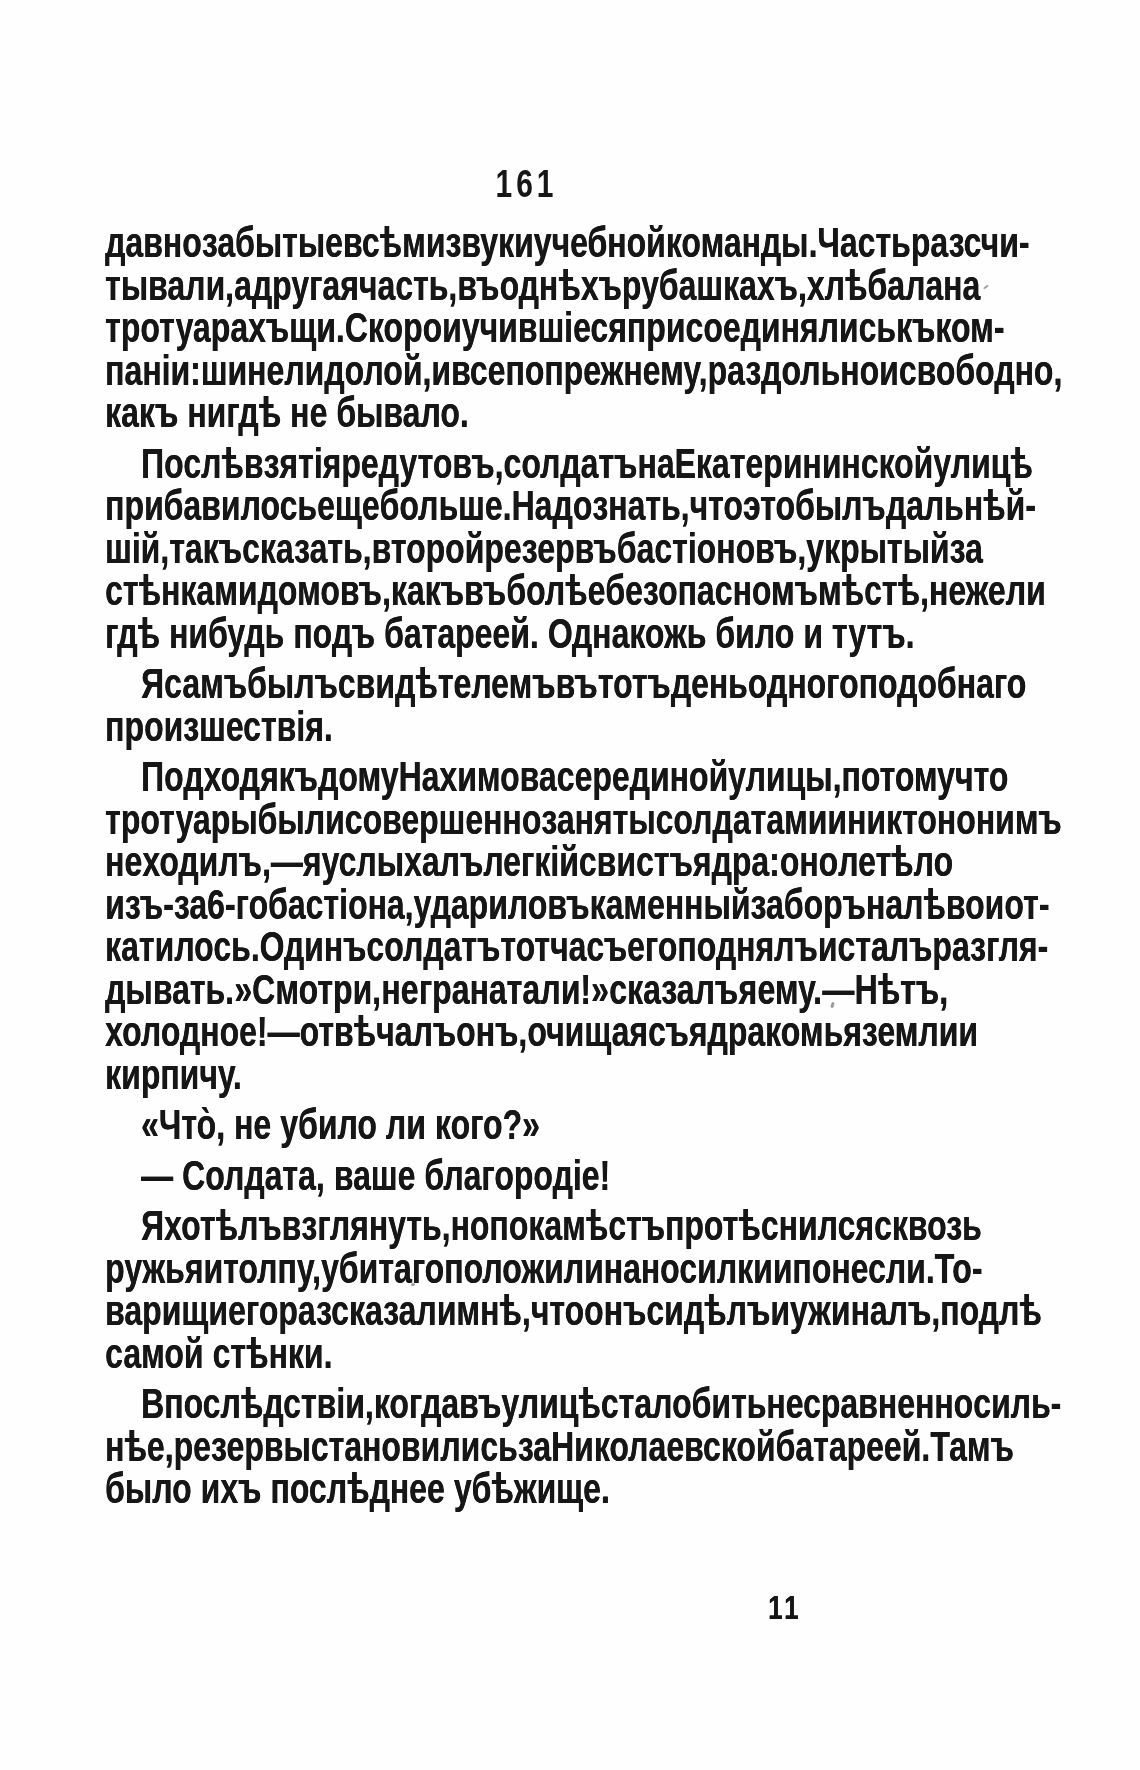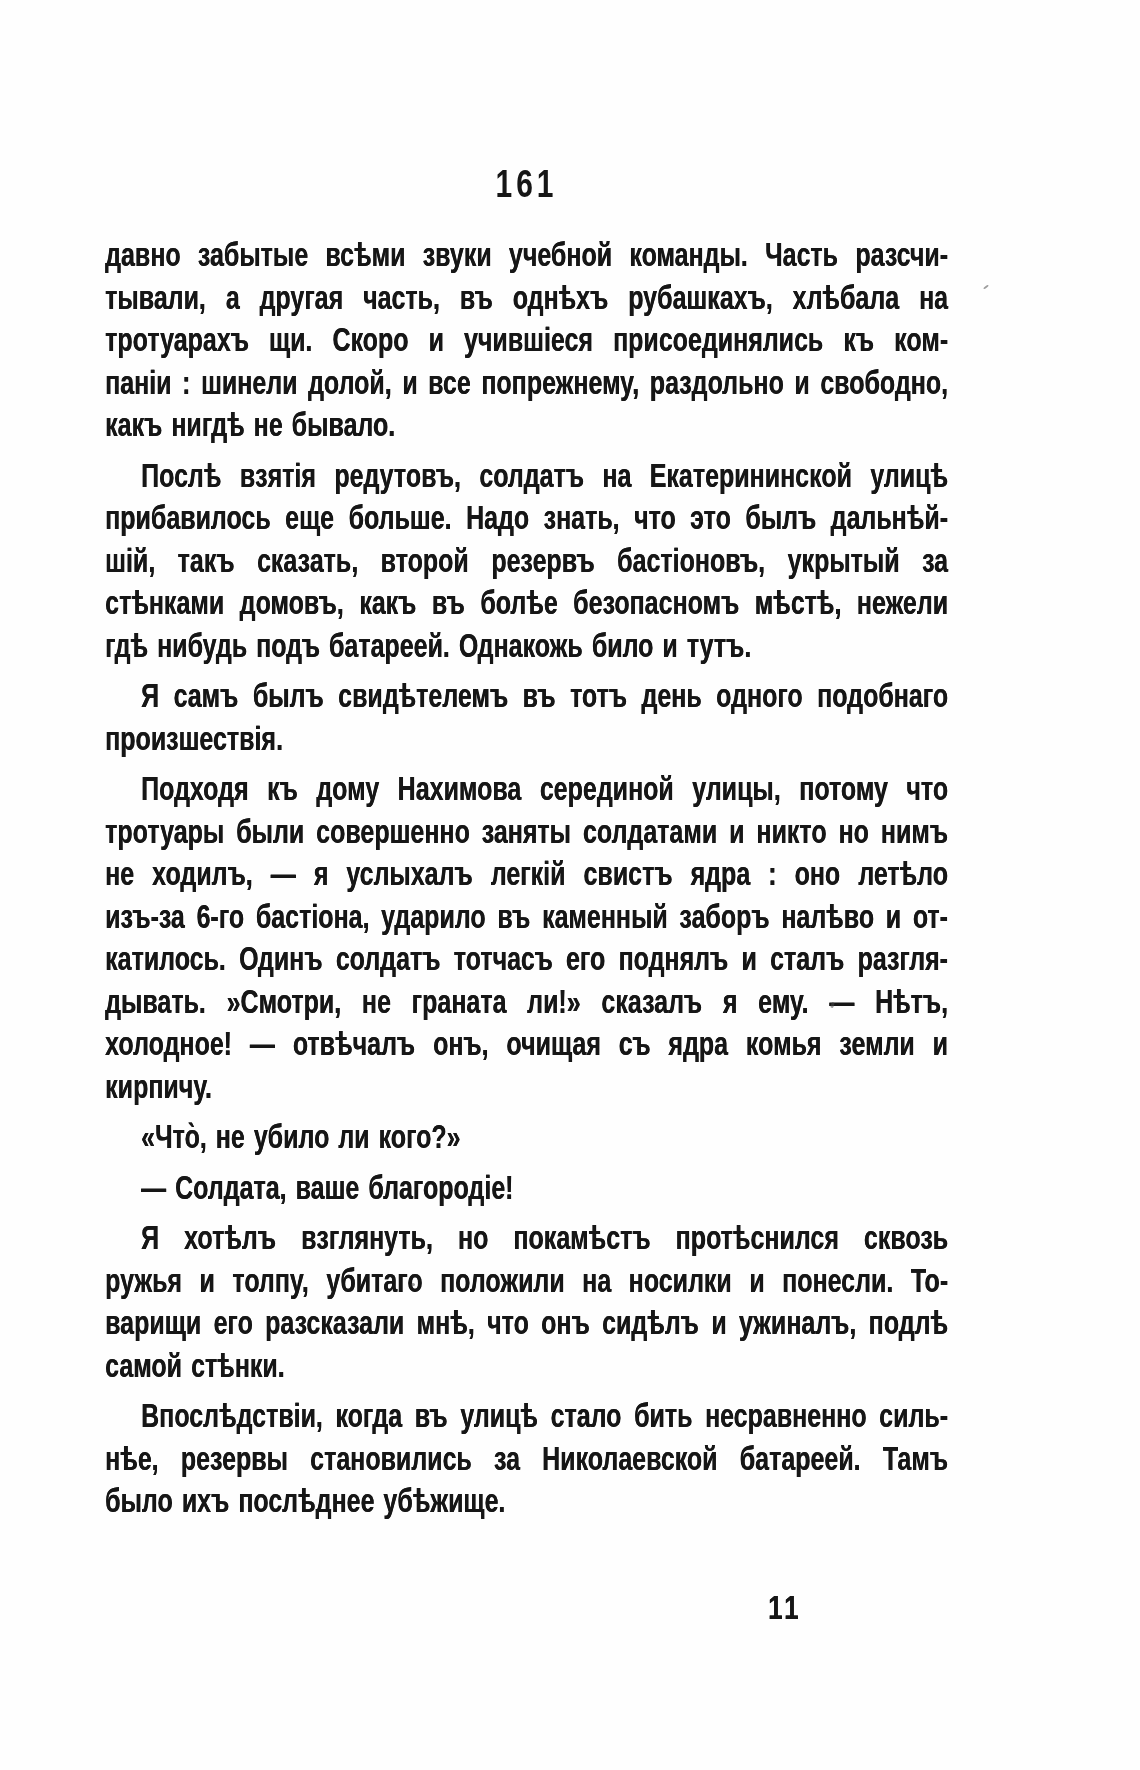--- a/index.html
+++ b/index.html
@@ -24,22 +24,22 @@
     height: 36px;
     line-height: 36px;
     text-align: center;
     font-size: 30px;
     font-weight: 700;
     letter-spacing: 4px;
     transform: scaleY(1.3);
     transform-origin: 50% 50%;
   }
   .text-block {
-    margin-top: 31px;
-    font-size: 25px;
+    margin-top: 20px;
+    font-size: 32px;
     font-weight: 700;
   }
   .para + .para { margin-top: 8px; }
   .line {
     height: 42.5px;
     display: flex;
     flex-wrap: nowrap;
     align-items: center;
     transform: scaleY(1.3);
     transform-origin: 50% 50%;

